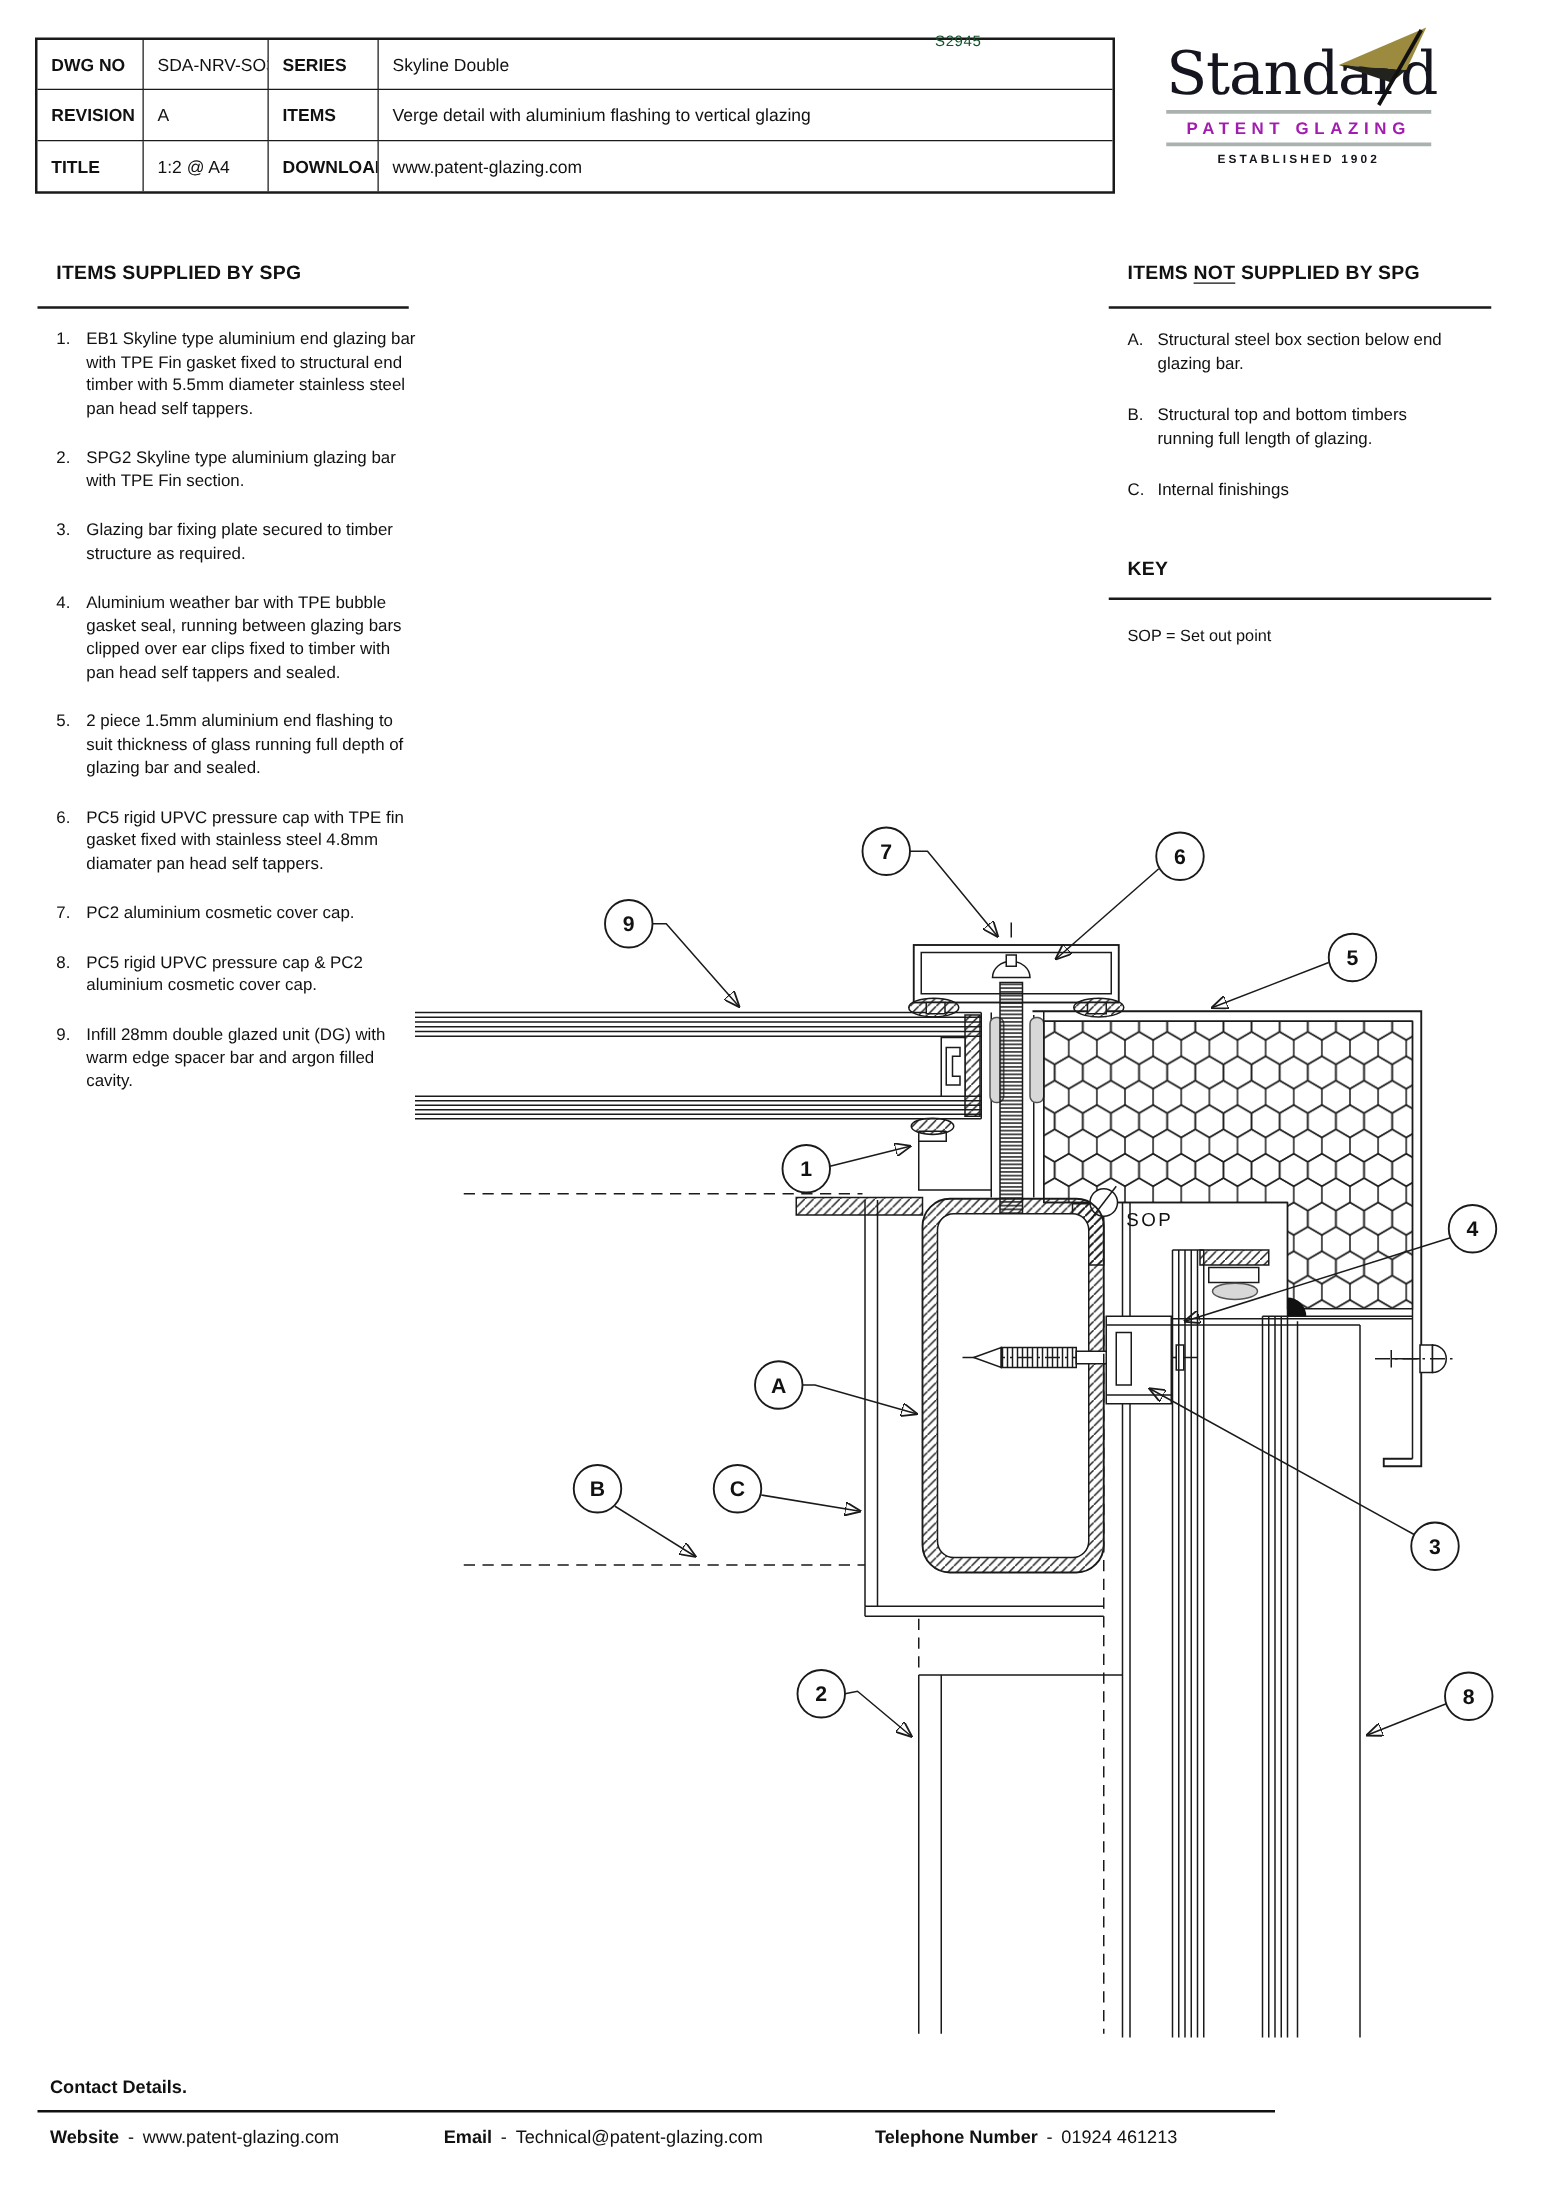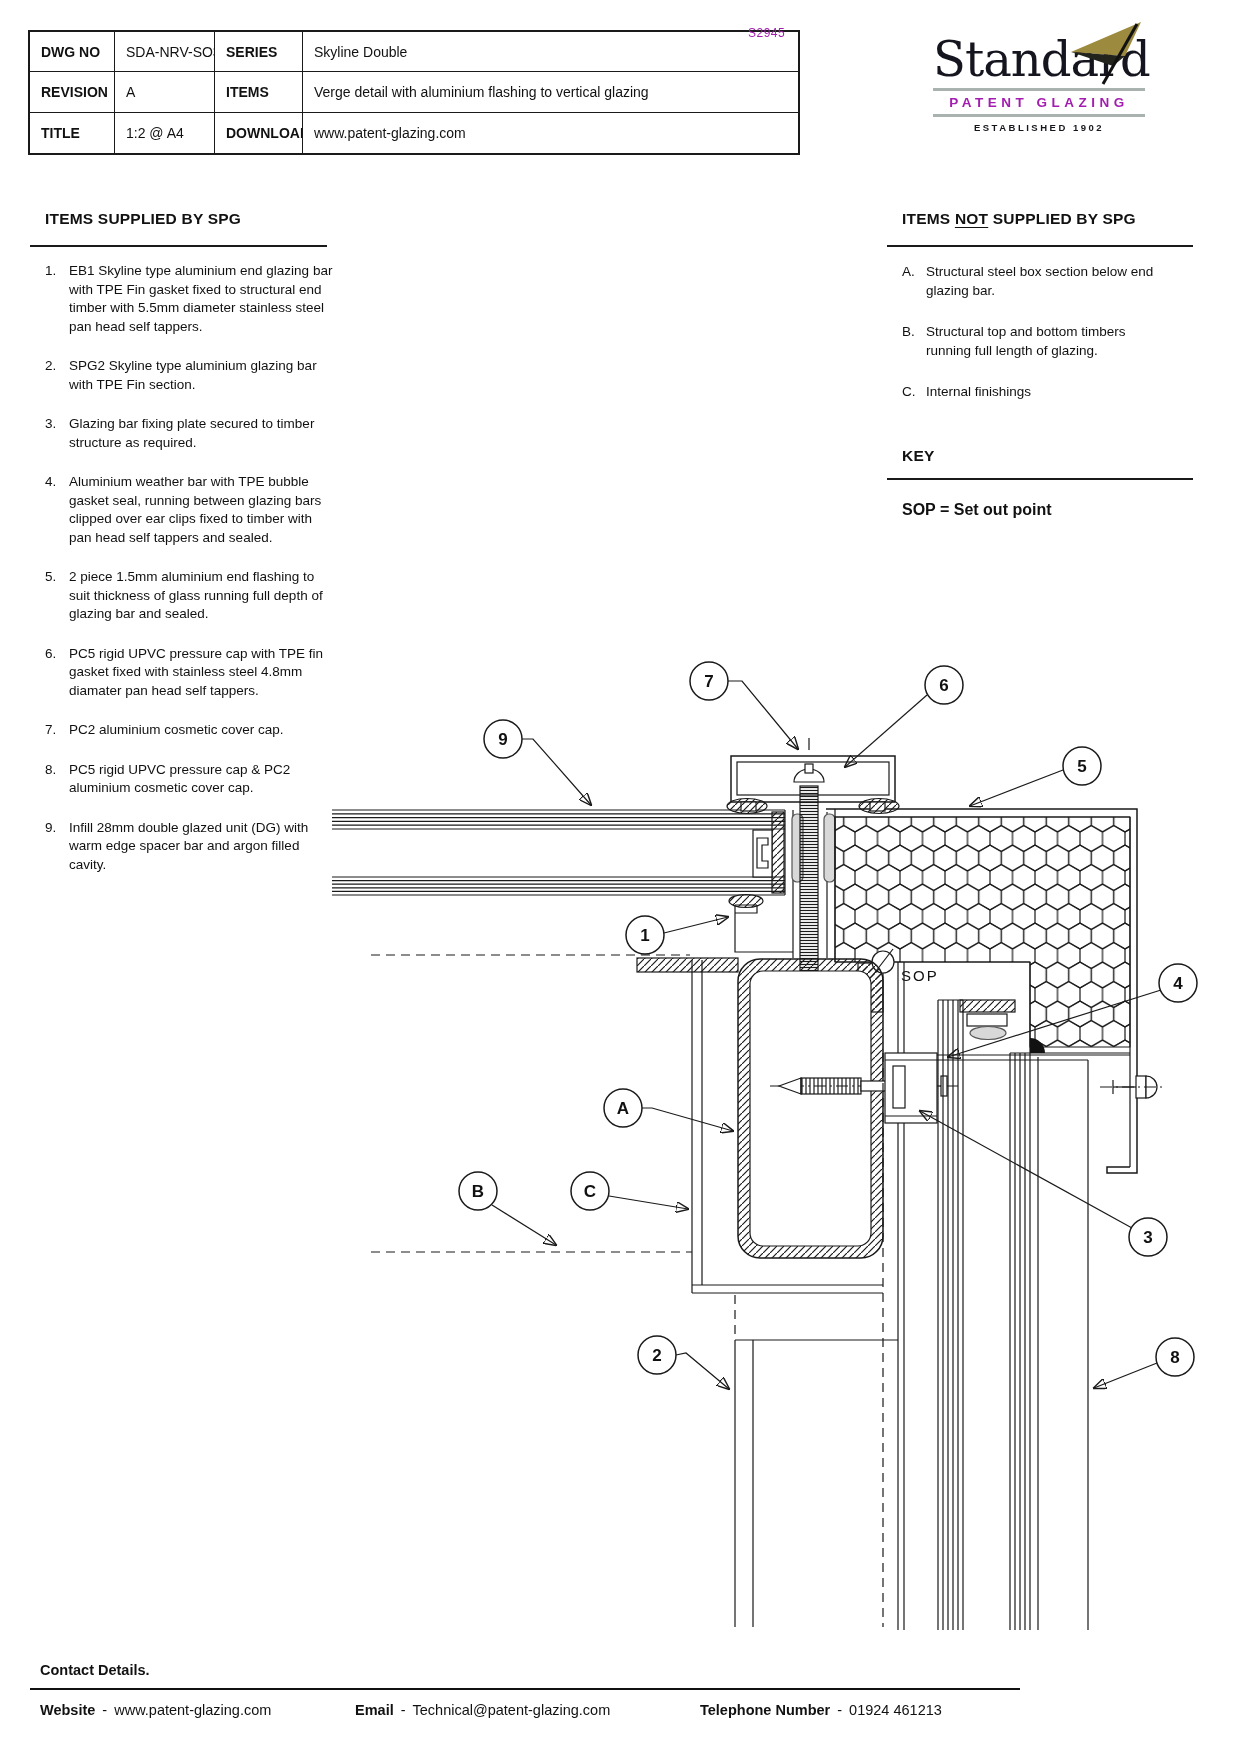--- a/index.html
+++ b/index.html
@@ -1,44 +1,44 @@
 <!DOCTYPE html>
 <html><head>
 <meta charset="utf-8">
 <style>
   html,body{margin:0;padding:0;background:#fff;}
   .page{position:relative;width:1240px;height:1754px;background:#fff;overflow:hidden;
         font-family:"Liberation Sans",sans-serif;color:#111;}
   
-  .tblock{position:absolute;left:28px;top:30px;width:772px;height:125px;border:2px solid #1a1a1a;
+  .tblock{position:absolute;left:28px;top:30px;width:864px;height:125px;border:2px solid #1a1a1a;
           display:grid;grid-template-columns:85px 100px 88px 1fr;grid-template-rows:1fr 1fr 1fr;box-sizing:border-box;}
   .tblock .cell{border-right:1.5px solid #1a1a1a;border-bottom:1.5px solid #1a1a1a;
           display:flex;align-items:center;padding-left:11px;font-size:14px;overflow:hidden;white-space:nowrap;}
   .tblock .cell:nth-child(4n){border-right:none;}
   .tblock .cell:nth-child(n+9){border-bottom:none;}
   .lab{font-weight:bold;}
-  .watermark{position:absolute;left:748px;top:26px;font-size:12px;color:#a21caf;letter-spacing:.5px;}
+  .watermark{position:absolute;left:748px;top:26px;font-size:12px;color:#14532d;letter-spacing:.5px;}
   
   .logo{position:absolute;left:933px;top:34px;width:212px;}
   .logo-name{font-family:"DejaVu Serif","Liberation Serif",serif;font-size:48px;line-height:1.05;
              color:#15151f;letter-spacing:-1px;position:relative;z-index:1;}
   .pennant{position:absolute;right:-2px;top:-16px;z-index:2;pointer-events:none;}
   .logo-rule{height:3px;background:#a9b2ae;margin:4px 0 4px;}
   .logo-sub{font-size:13.5px;font-weight:bold;letter-spacing:4.5px;text-align:center;color:#a21caf;}
   .logo-est{font-size:9.5px;font-weight:bold;letter-spacing:2.5px;text-align:center;color:#15151c;margin-top:5px;}
   
   .col-head{position:absolute;font-size:15.5px;font-weight:bold;letter-spacing:.2px;}
   .rule{position:absolute;height:2px;background:#1a1a1a;}
   .ilist{position:absolute;}
   .li{display:flex;font-size:13.5px;line-height:18.5px;}
   .ilist-left .li{margin-bottom:21px;width:292px;}
   .ilist-right .li{margin-bottom:23px;width:270px;}
   .li .num{width:24px;flex:none;}
   .li .txt{flex:1;}
-  .key-entry{position:absolute;font-size:16px;font-weight:bold;}
+  .key-entry{position:absolute;font-size:13px;}
   .u{text-decoration:underline;text-underline-offset:3px;}
   
   .footer-contact{position:absolute;left:40px;top:1662px;font-weight:bold;font-size:14.5px;}
   .footer-rule{position:absolute;left:30px;top:1688px;width:990px;height:2px;background:#111;}
   .fgroup{position:absolute;top:1702px;font-size:14.5px;white-space:nowrap;}
   .fgroup .fl{font-weight:bold;}
   .fgroup .sep{margin:0 7px;}
   .nbs{position:absolute;left:1043px;top:1648px;display:flex;align-items:center;}
   .nbs-text{font-size:44px;font-weight:bold;letter-spacing:-1px;margin-left:3px;color:#0b0b0b;}
   

